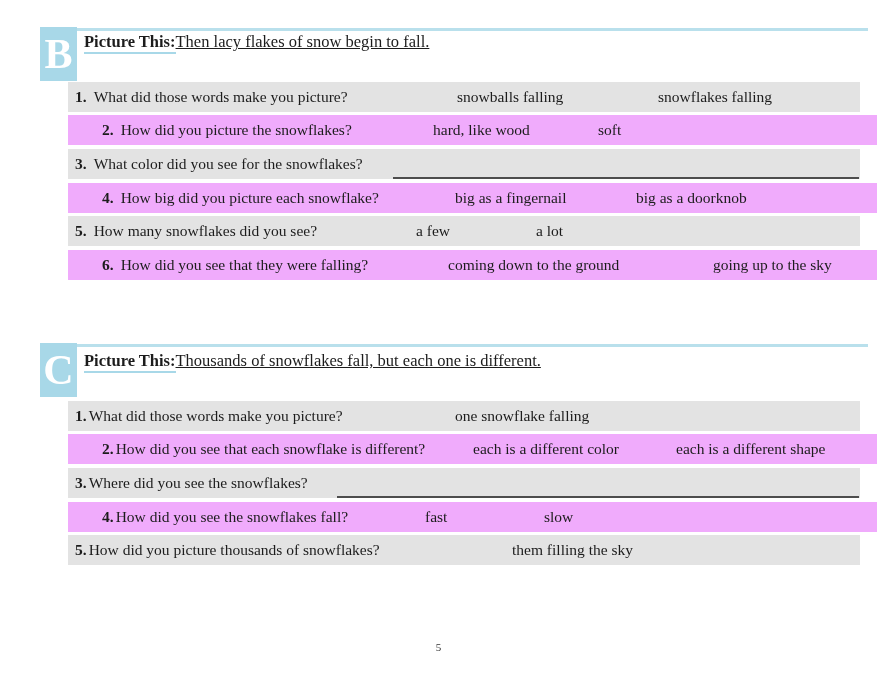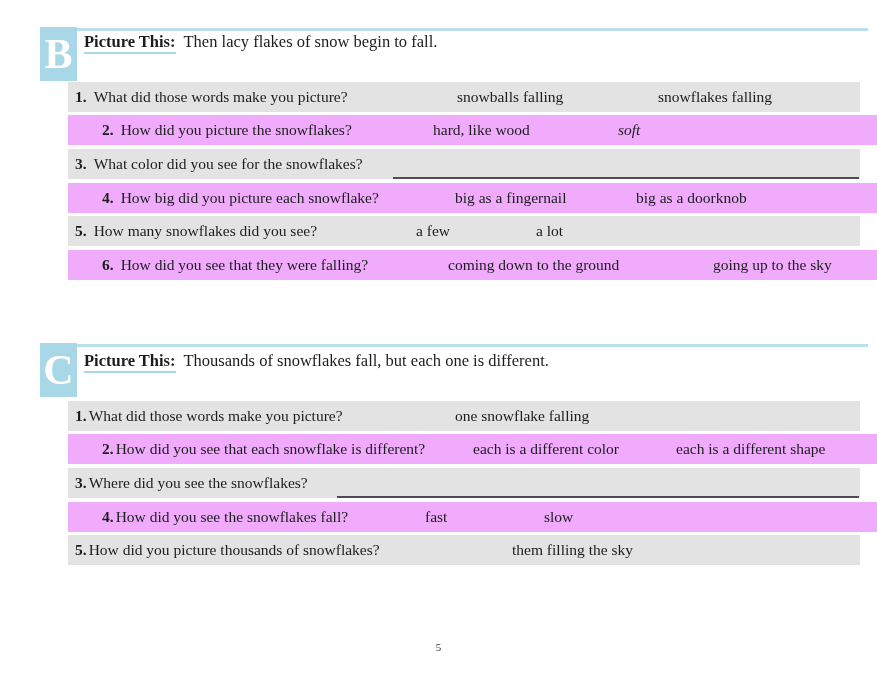--- a/index.html
+++ b/index.html
@@ -31,21 +31,21 @@
     position:absolute;
     left:84px;
     font-size:16.5px;
     white-space:nowrap;
   }
   .pt-label {
     font-weight:bold;
     border-bottom:2px solid #a8d8e8;
     padding-bottom:1px;
   }
-  .pt-sentence { margin-left:8px; }
+  .pt-sentence { margin-left:0;text-decoration:underline; }
 
   
   .row {
     position:absolute;
     left:68px; width:792px; height:30px;
     font-size:15.5px;
     line-height:30px;
     white-space:nowrap;
   }
   .row.gray { background:#e3e3e3; }
@@ -85,21 +85,21 @@
 
     <div class="row gray" style="top:82px;">
       <span class="q-num">1.</span><span>What did those words make you picture?</span>
       <span class="choice" style="left:389px;">snowballs falling</span>
       <span class="choice" style="left:590px;">snowflakes falling</span>
     </div>
 
     <div class="row blue" style="top:115px;">
       <span class="q-num">2.</span><span>How did you picture the snowflakes?</span>
       <span class="choice" style="left:365px;">hard, like wood</span>
-      <span class="choice" style="left:550px;font-style:italic;">soft</span>
+      <span class="choice" style="left:530px;">soft</span>
     </div>
 
     <div class="row gray" style="top:149px;">
       <span class="q-num">3.</span><span>What color did you see for the snowflakes?</span>
       <div class="blank-line" style="left:325px; width:466px;"></div>
     </div>
 
     <div class="row blue" style="top:183px;">
       <span class="q-num">4.</span><span>How big did you picture each snowflake?</span>
       <span class="choice" style="left:387px;">big as a fingernail</span>

